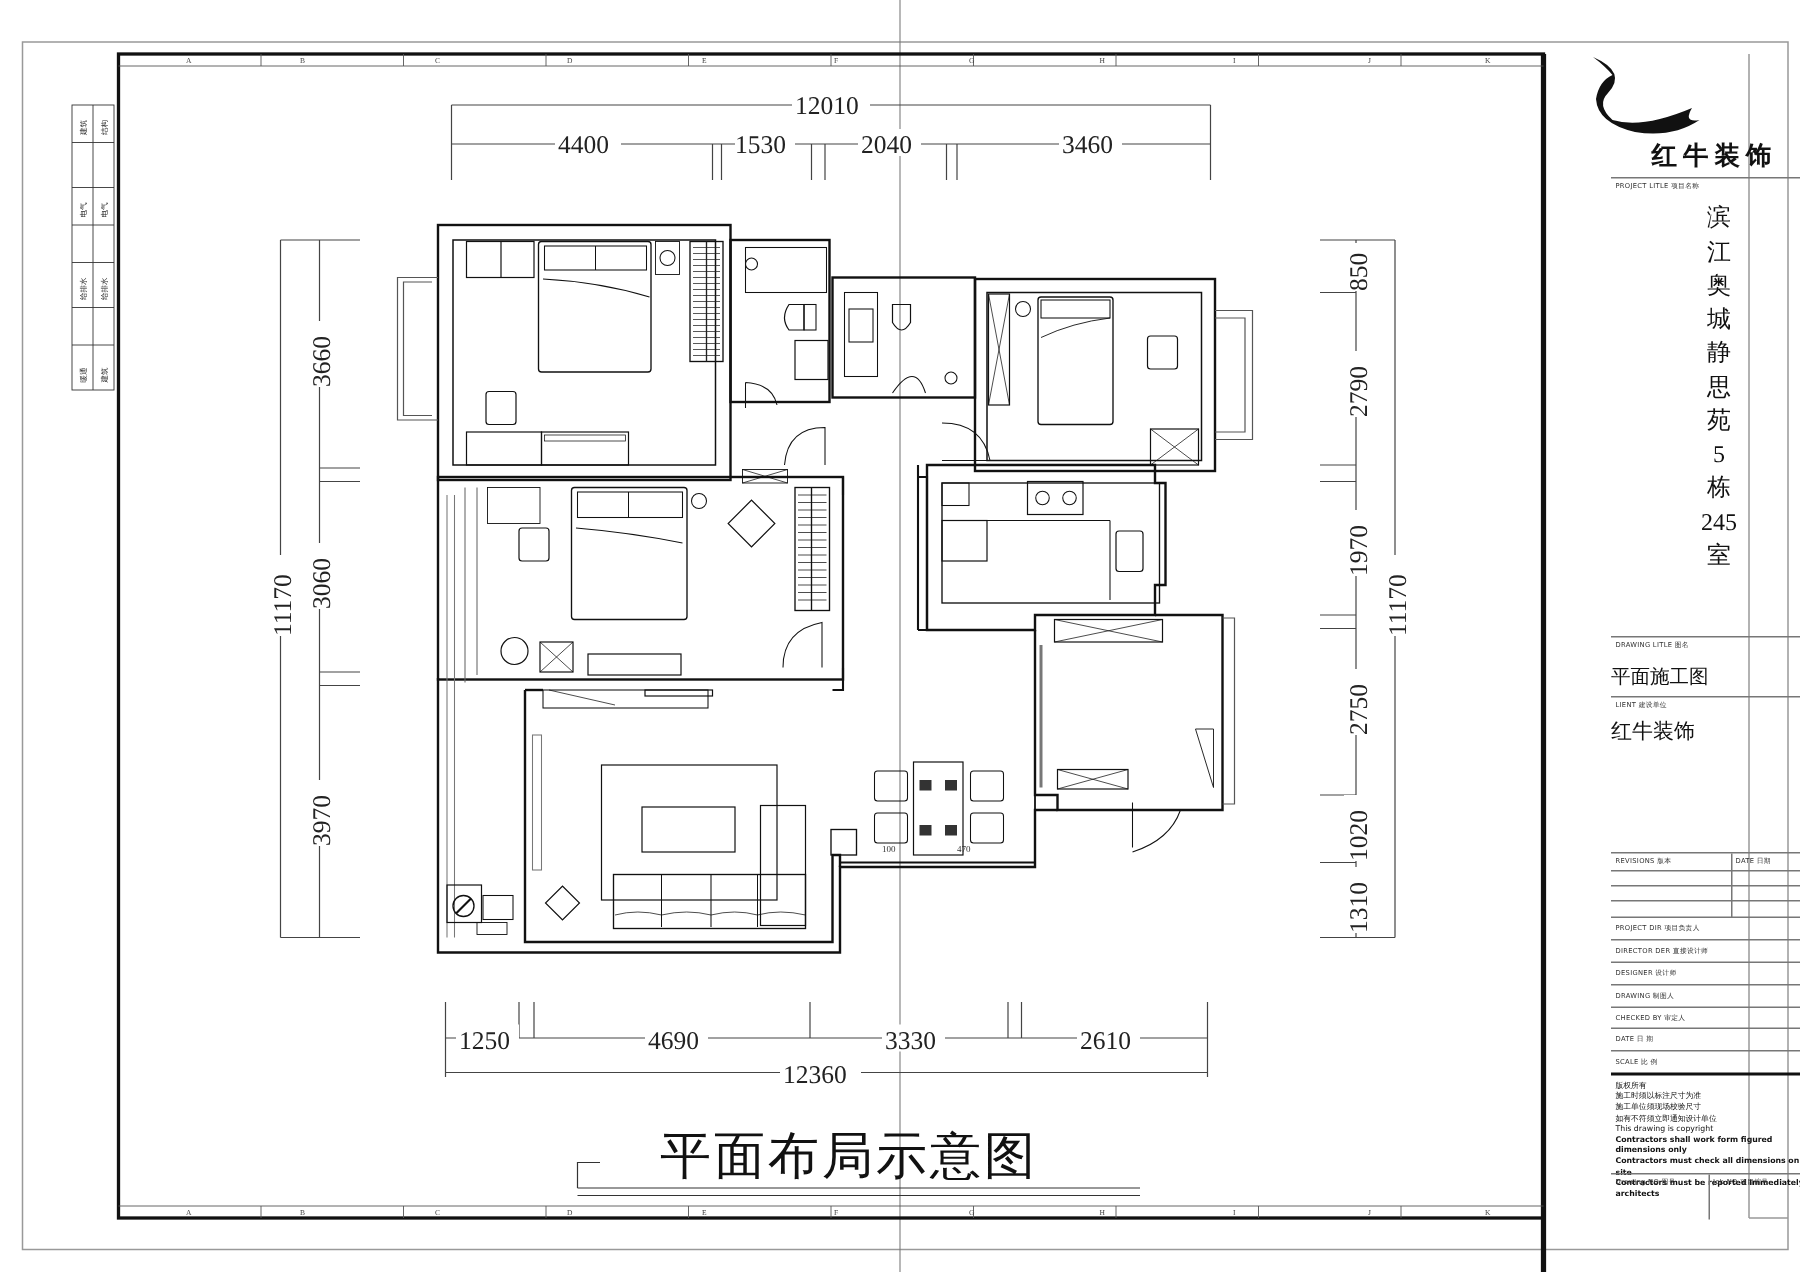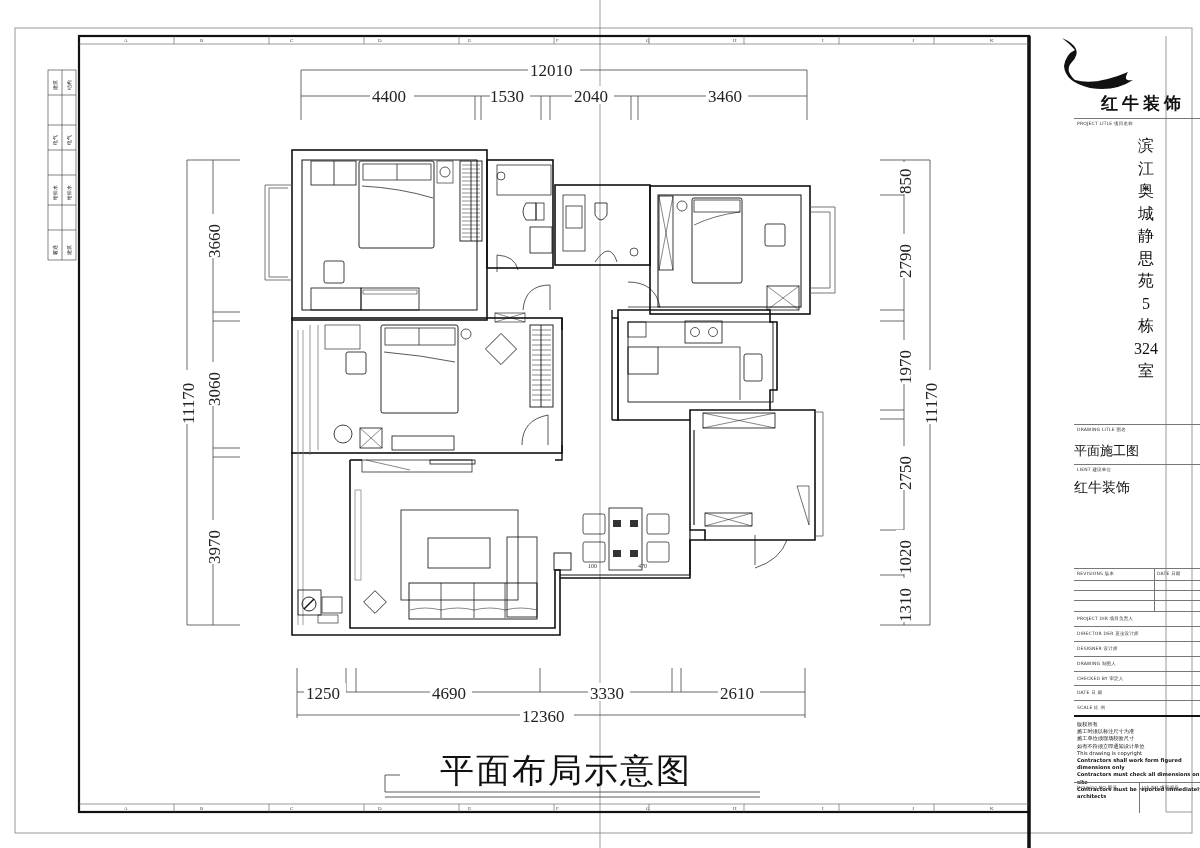--- a/index.html
+++ b/index.html
@@ -421,21 +421,21 @@
     <div class="proj" style="top:16px;">
       <span>滨</span>
       <span>江</span>
       <span>奥</span>
       <span>城</span>
       <span>静</span>
       <span>思</span>
       <span>苑</span>
       <span>5</span>
       <span>栋</span>
-      <span>324</span>
+      <span>245</span>
       <span>室</span>
     </div>
   </div>
 
   <div class="cell" style="top:388px;height:40px;">
     <span class="lbl">DRAWING LITLE  图名</span>
     <div class="big" style="top:17px;font-size:13px;">平面施工图</div>
   </div>
 
   <div class="cell" style="top:428px;height:42px;">

